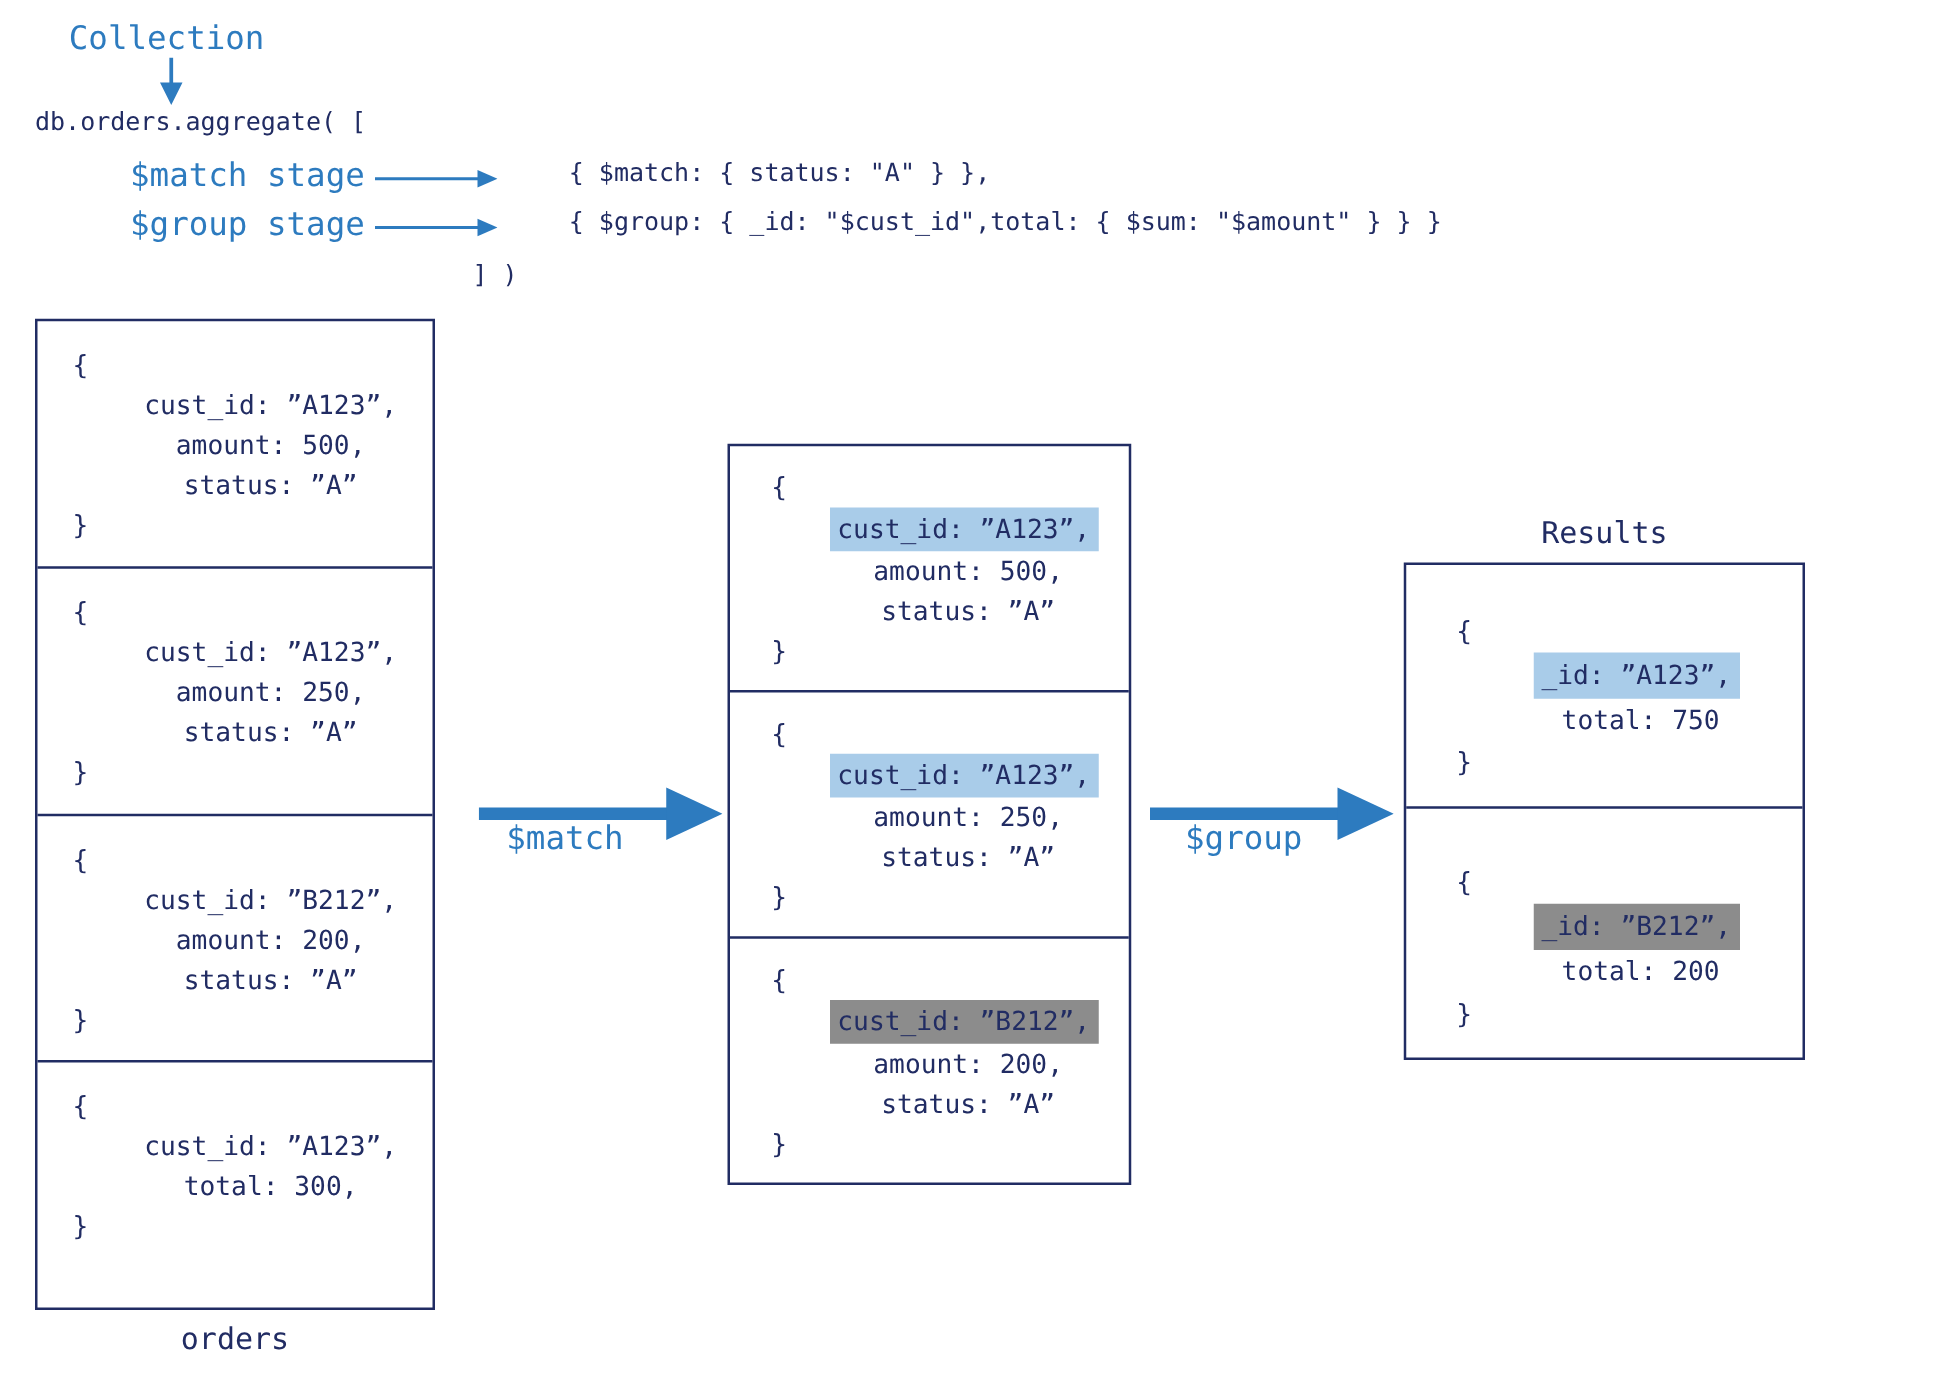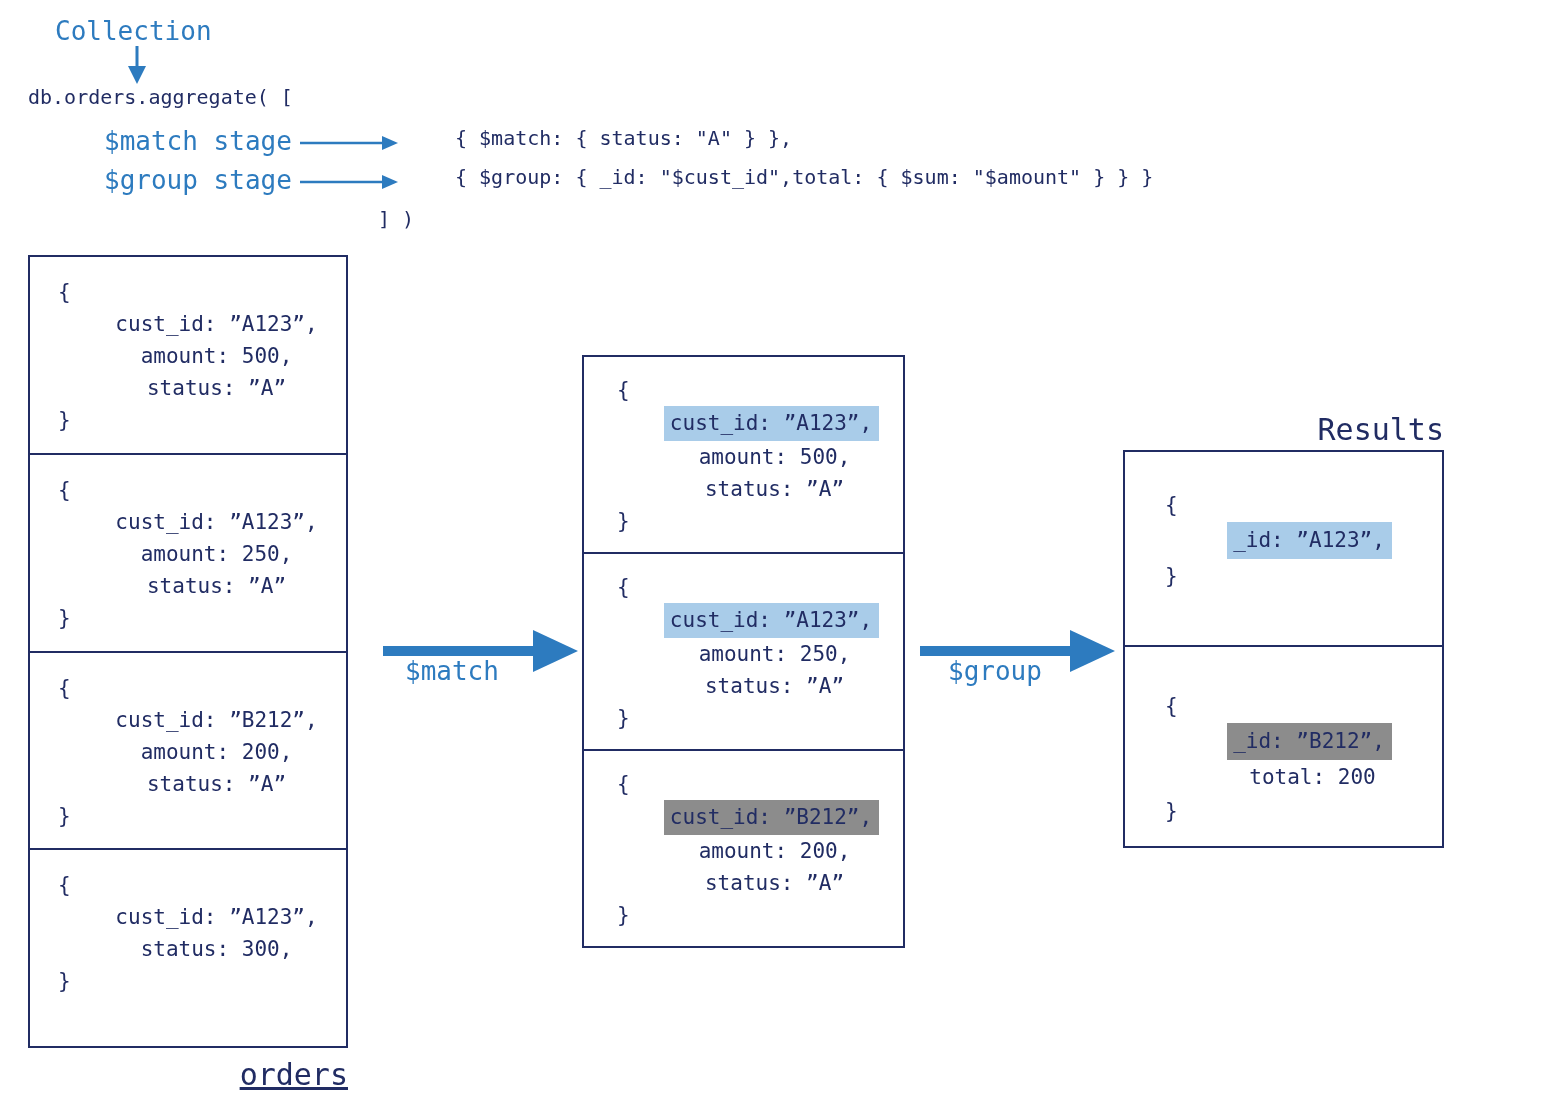--- a/index.html
+++ b/index.html
@@ -9,21 +9,21 @@
     height: 1108px;
     background: var(--background, #fff);
     font-family: "DejaVu Sans Mono", "Liberation Mono", monospace;
     overflow: hidden;
   }
   .abs { position: absolute; white-space: pre; }
   .navy { color: var(--navy, #212c63); }
   .blue { color: var(--blue, #2d7bbf); }
   .code { font-size: 20px; line-height: 34px; }
   .toplabel { font-size: 26px; line-height: 30px; }
-  .caption { font-size: 30px; text-align: right; }
+  .caption { font-size: 24px; text-align: center; }
   .arrowlabel { font-size: 26px; }
 
   .doc-box {
     position: absolute;
     border: 2px solid var(--navy, #212c63);
     background: #fff;
     display: flex;
     flex-direction: column;
     box-sizing: border-box;
   }
@@ -95,25 +95,25 @@
     <div class="cell doc">
       <div class="line">{</div>
       <div class="line indent">cust_id: ”B212”,</div>
       <div class="line indent">amount: 200,</div>
       <div class="line indent">status: ”A”</div>
       <div class="line">}</div>
     </div>
     <div class="cell doc">
       <div class="line">{</div>
       <div class="line indent">cust_id: ”A123”,</div>
-      <div class="line indent">status: 300,</div>
+      <div class="line indent">total: 300,</div>
       <div class="line">}</div>
     </div>
   </div>
-  <div class="abs caption navy" style="left:28px; top:1057px; width:320px;text-decoration:underline;">orders</div>
+  <div class="abs caption navy" style="left:28px; top:1057px; width:320px;">orders</div>
 
   <svg class="abs" style="left:383px; top:628px;" width="195" height="46" viewBox="0 0 195 46">
     <rect class="fill-blue" x="0" y="18" width="152" height="10"></rect>
     <polygon class="fill-blue" points="150,2 195,23 150,44"></polygon>
   </svg>
   <div class="abs arrowlabel blue" style="left:405px; top:656px;">$match</div>
 
   <div class="doc-box matched-box" style="left:582px; top:355px; width:323px; height:593px;">
     <div class="cell doc">
       <div class="line">{</div>
@@ -142,20 +142,21 @@
     <rect class="fill-blue" x="0" y="18" width="152" height="10"></rect>
     <polygon class="fill-blue" points="150,2 195,23 150,44"></polygon>
   </svg>
   <div class="abs arrowlabel blue" style="left:948px; top:656px;text-align:center;">$group</div>
 
   <div class="abs caption navy" style="left:1123px; top:412px; width:321px;">Results</div>
   <div class="doc-box results-box" style="left:1123px; top:450px; width:321px; height:398px;">
     <div class="cell cell-1 doc">
       <div class="line">{</div>
       <div class="line indent"><span class="hl hl-blue">_id: ”A123”,</span></div>
+      <div class="line indent">total: 750</div>
       <div class="line">}</div>
     </div>
     <div class="cell cell-2 doc">
       <div class="line">{</div>
       <div class="line indent"><span class="hl hl-gray">_id: ”B212”,</span></div>
       <div class="line indent">total: 200</div>
       <div class="line">}</div>
     </div>
   </div>
 

